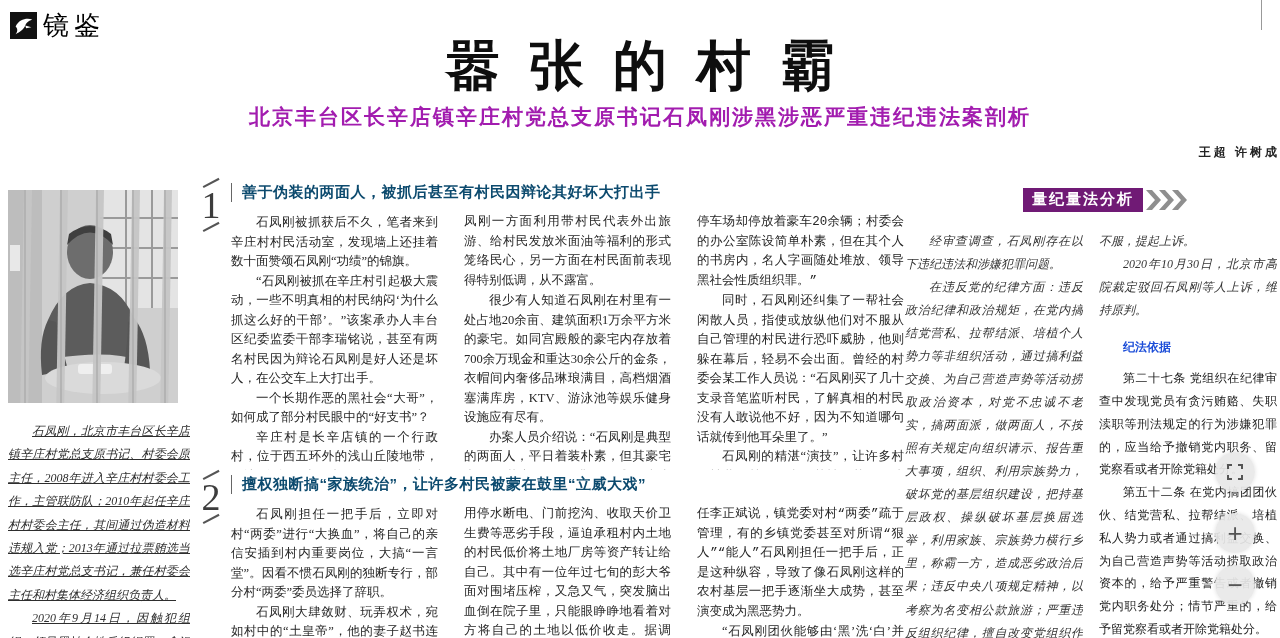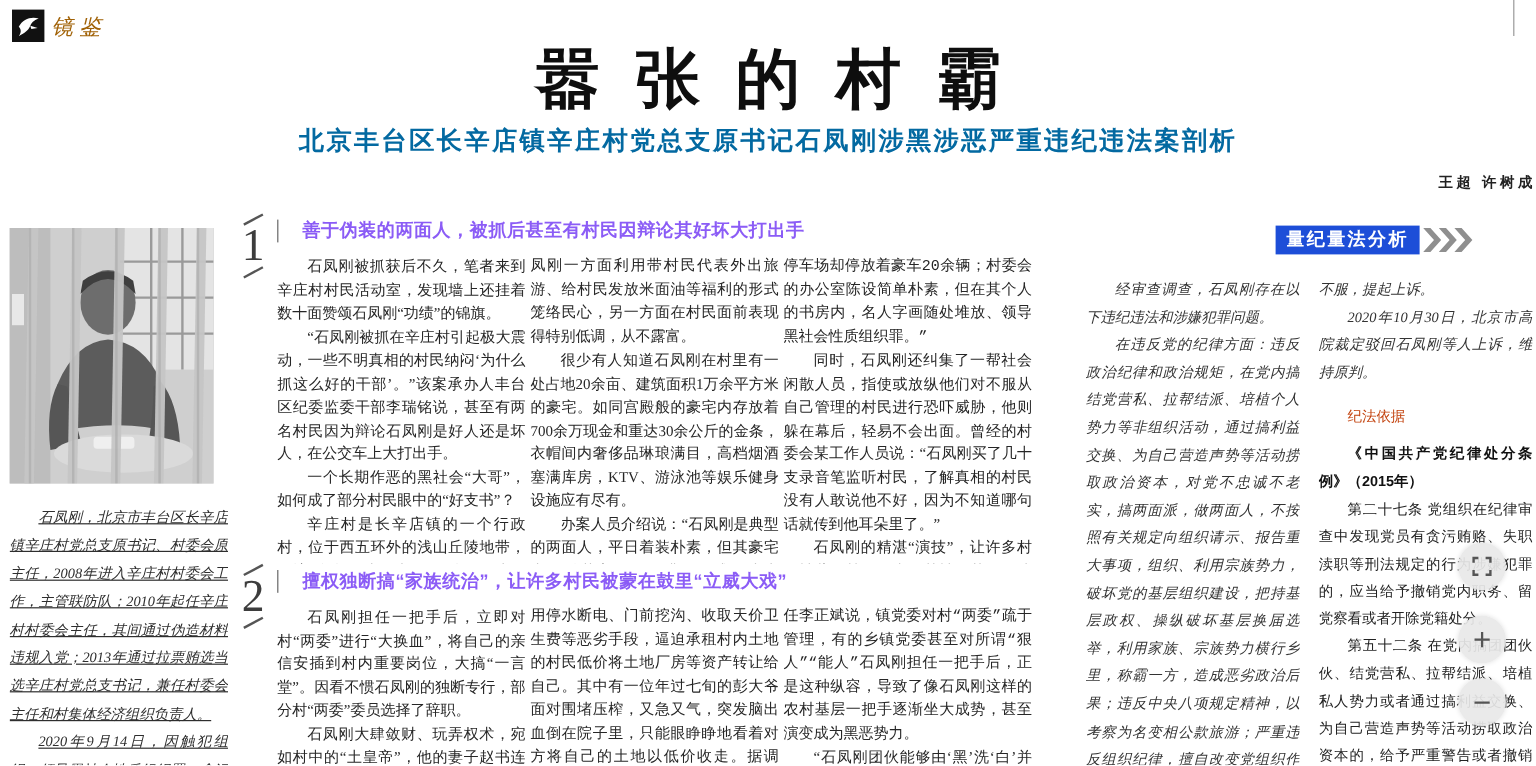--- a/index.html
+++ b/index.html
@@ -4,32 +4,32 @@
 <style>
   * { margin:0; padding:0; box-sizing:border-box; }
   html,body { background:#ffffff; }
   .page {
     position:relative; width:1280px; height:638px; background:#fff;
     overflow:hidden; font-family:"Liberation Serif","DejaVu Serif",serif; color:#222;
   }
   
   .masthead { position:absolute; left:10px; top:8px; display:flex; align-items:center; gap:6px; }
   .logo-box { width:27px; height:27px; background:#111; display:flex; align-items:center; justify-content:center; }
-  .masthead .label { font-size:18px; letter-spacing:5px; color:#a16207; font-family:"Liberation Serif",serif;font-style:italic; }
+  .masthead .label { font-size:26px; letter-spacing:5px; color:#000000; font-family:"Liberation Serif",serif; }
   .corner-rule { position:absolute; right:18px; top:0; width:1px; height:30px; background:#999; }
 
   
   .title {
     position:absolute; left:0; top:30px; width:100%; text-align:center;
     font-size:54px; font-weight:bold; letter-spacing:0.55em; text-indent:0.55em;
     color:#0e0e0e; font-family:"Liberation Serif","DejaVu Serif",serif;
   }
   .subtitle {
     position:absolute; left:0; top:103px; width:100%; text-align:center;
-    font-size:21px; font-weight:bold; letter-spacing:2px; color:#0369a1;
+    font-size:21px; font-weight:bold; letter-spacing:2px; color:#a21caf;
   }
   .authors {
     position:absolute; left:0; top:144px; width:100%; text-align:right;
     font-size:12px; font-weight:bold; letter-spacing:3px; color:#222;
     font-family:"Liberation Sans","DejaVu Sans",sans-serif;
   }
 
   
   .photo-wrap { position:absolute; left:8px; top:190px; width:170px; height:213px; background:#cfcfcf; }
   .bio {
@@ -41,49 +41,49 @@
   
   .section { position:absolute; left:198px; width:692px; }
   .sec-1 { top:180px; }
   .sec-2 { top:472px; }
   .marker { position:absolute; left:0; top:0; width:26px; text-align:center; }
   .marker .slash { width:18px; height:1.5px; background:#555; margin:2px auto; transform:rotate(-28deg); }
   .marker .num {
     font-size:38px; line-height:1; color:#3d3d3d; font-family:"Liberation Serif",serif; display:block;
   }
   .sec-heading {
-    position:absolute; left:33px; top:3px; border-left:1px solid #666; padding-left:20px;
+    position:absolute; left:33px; top:3px; border-left:1px solid #666; padding-left:10px;
     font-family:"Liberation Sans","DejaVu Sans",sans-serif;
-    font-size:15px; font-weight:bold; color:#8b5cf6; letter-spacing:0.5px;
-  }
-  .cols { position:absolute; left:33px; display:flex; gap:4px; }
+    font-size:15px; font-weight:bold; color:#0c4a6e; letter-spacing:0.5px;
+  }
+  .cols { position:absolute; left:33px; display:flex; gap:26px; }
   .sec-1 .cols { top:33px; }
   .sec-2 .cols { top:33px; }
   .col { width:207px; overflow:hidden; font-size:12.5px; line-height:1.56; text-align:justify; color:#262626; }
   .sec-1 .col { height:257px; }
   .sec-2 .col { height:133px; }
   .col p { text-indent:2em; }
   .col p.no-indent { text-indent:0;font-family:Liberation Mono, monospace; }
 
   
   .sidebar { position:absolute; left:905px; top:188px; width:372px; }
   .badge-row { position:absolute; left:118px; top:0; display:flex; align-items:center; }
   .badge {
-    background:#1d4ed8; color:#fff; font-family:"Liberation Sans",sans-serif;
-    font-weight:bold; font-size:15px; letter-spacing:2px; padding:2px 9px 3px;margin-left:40px;
+    background:#701a75; color:#fff; font-family:"Liberation Sans",sans-serif;
+    font-weight:bold; font-size:15px; letter-spacing:2px; padding:2px 9px 3px;
   }
   .chevrons { margin-left:2px; display:flex; }
   .side-cols { position:absolute; top:42px; left:0; display:flex; gap:16px; }
   .side-col { width:178px; height:408px; overflow:hidden; font-size:12px; line-height:1.92; text-align:justify; }
   .kaiti { font-style:italic; color:#333; }
   .kaiti p { text-indent:2em; }
   .kaiti p.no-indent { text-indent:0; }
   .law-head {
     font-style:normal; font-family:"Liberation Sans","DejaVu Sans",sans-serif;
-    font-weight:normal; color:#c2410c; text-indent:2em; margin-top:14px; margin-bottom:8px;
+    font-weight:bold; color:#1d4ed8; text-indent:2em; margin-top:14px; margin-bottom:8px;
   }
   .law-title { font-style:normal; font-family:"Liberation Sans",sans-serif; font-weight:bold; color:#111; text-indent:2em; }
   .law-article {
     font-style:normal; font-family:"Liberation Sans","DejaVu Sans",sans-serif;
     color:#222; text-indent:2em; font-size:12px; line-height:1.9;
   }
 
   
   .float-btn {
     position:absolute; width:40px; height:40px; border-radius:50%;
@@ -221,21 +221,20 @@
     </div>
     <div class="side-cols">
       <div class="side-col kaiti">
         <p>经审查调查，石凤刚存在以下违纪违法和涉嫌犯罪问题。</p>
         <p>在违反党的纪律方面：违反政治纪律和政治规矩，在党内搞结党营私、拉帮结派、培植个人势力等非组织活动，通过搞利益交换、为自己营造声势等活动捞取政治资本，对党不忠诚不老实，搞两面派，做两面人，不按照有关规定向组织请示、报告重大事项，组织、利用宗族势力，破坏党的基层组织建设，把持基层政权、操纵破坏基层换届选举，利用家族、宗族势力横行乡里，称霸一方，造成恶劣政治后果；违反中央八项规定精神，以考察为名变相公款旅游；严重违反组织纪律，擅自改变党组织作出的重大决定，个人决定重大问题，在党内选举中、法律规定的投票选举活动中搞拉票助选等非组织活动，违反有关规定程序发展党员；严重违反廉洁纪律，纵容、默许配偶、子女利用本人职权谋取私利，利用职权和影响为亲属和其他特定关系人谋取利</p>
       </div>
       <div class="side-col kaiti">
         <p class="no-indent">不服，提起上诉。</p>
         <p>2020年10月30日，北京市高院裁定驳回石凤刚等人上诉，维持原判。</p>
         <p class="law-head">纪法依据</p>
-        <p class="law-title">《中国共产党纪律处分条例》（2015年）</p>
         <p class="law-article">第二十七条 党组织在纪律审查中发现党员有贪污贿赂、失职渎职等刑法规定的行为涉嫌犯罪的，应当给予撤销党内职务、留党察看或者开除党籍处分。</p>
         <p class="law-article">第五十二条 在党内搞团团伙伙、结党营私、拉帮结派、培植私人势力或者通过搞利益交换、为自己营造声势等活动捞取政治资本的，给予严重警告或者撤销党内职务处分；情节严重的，给予留党察看或者开除党籍处分。</p>
 
       </div>
     </div>
   </div>
 
   <button class="float-btn btn-fit">
     <svg width="20" height="20" viewBox="0 0 20 20">
       <g stroke="#555" stroke-width="2" fill="none">

